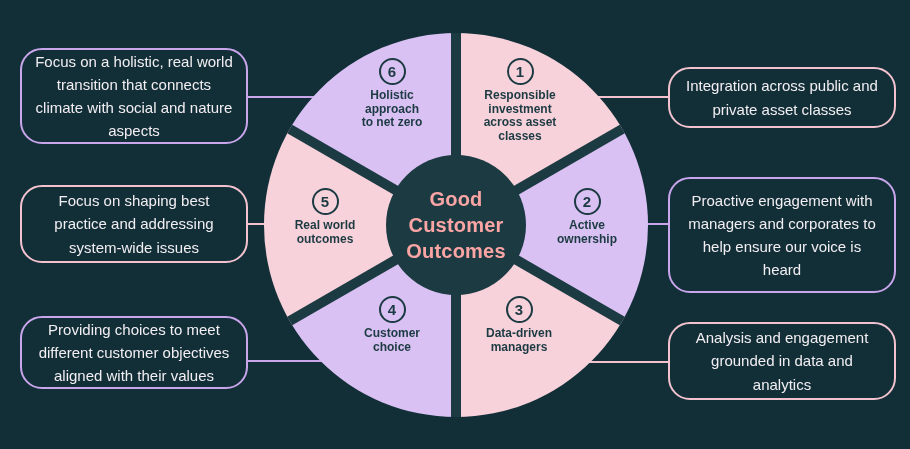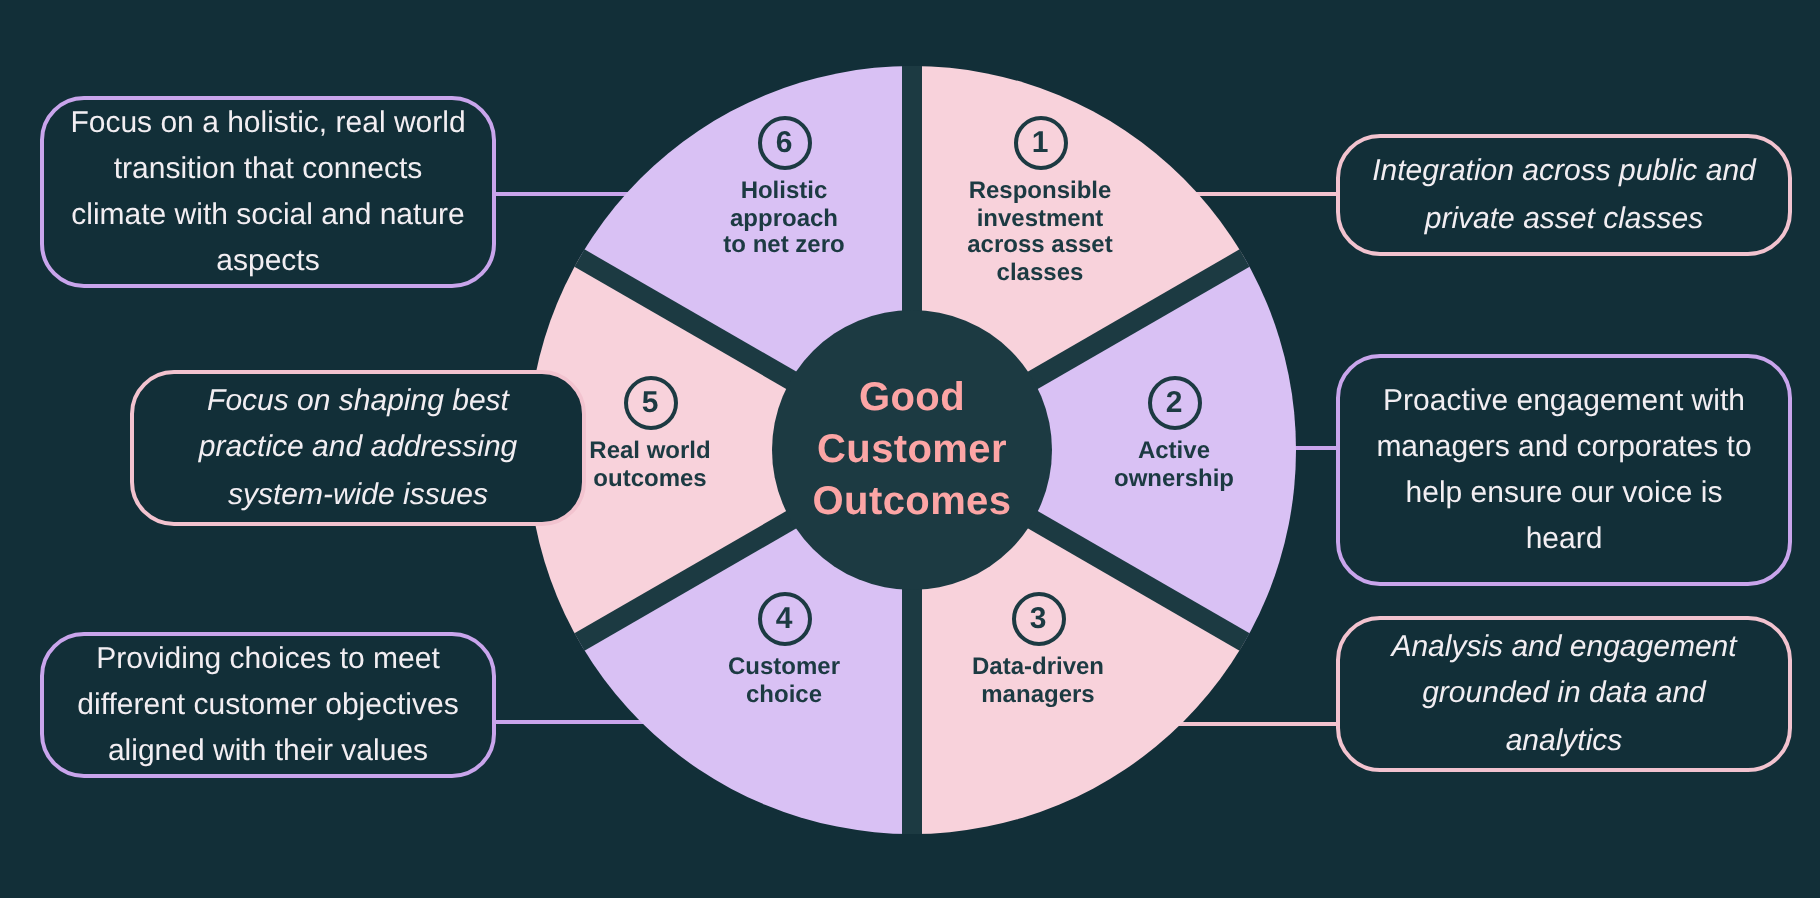--- a/index.html
+++ b/index.html
@@ -60,21 +60,21 @@
   }
 
   
   .callout{
     position:absolute;width:228px;z-index:3;
     border:2px solid;border-radius:22px;background:var(--bg);
     display:flex;align-items:center;justify-content:center;
     padding:4px 12px;
   }
   .callout.lavender{border-color:var(--lavender-accent);}
-  .callout.pink{border-color:var(--pink-accent);font-style:italic;}
+  .callout.pink{border-color:var(--pink-accent);}
   .callout-text{
     color:var(--box-text);font-size:15px;line-height:1.55;text-align:center;
   }
 
   
   .connector{position:absolute;height:2px;z-index:1;}
   .connector.lavender{background:var(--lavender-accent);}
   .connector.pink{background:var(--pink-accent);}
 </style>
 </head>
@@ -133,30 +133,30 @@
   <div class="seg-block" style="left:327px;top:58px;">
     <div class="num-badge">6</div>
     <div class="seg-label">Holistic
 approach
 to net zero</div>
   </div>
 
   <div class="callout lavender" style="left:20px;top:48px;height:96px;">
     <div class="callout-text">Focus on a holistic, real world transition that connects climate with social and nature aspects</div>
   </div>
-  <div class="callout pink" style="left:20px;top:185px;height:78px;margin-left:45px;">
+  <div class="callout pink" style="left:20px;top:185px;height:78px;">
     <div class="callout-text">Focus on shaping best practice and addressing system-wide issues</div>
   </div>
   <div class="callout lavender" style="left:20px;top:316px;height:73px;">
     <div class="callout-text">Providing choices to meet different customer objectives aligned with their values</div>
   </div>
 
   <div class="callout pink" style="left:668px;top:67px;height:61px;">
     <div class="callout-text">Integration across public and private asset classes</div>
   </div>
   <div class="callout lavender" style="left:668px;top:177px;height:116px;">
     <div class="callout-text">Proactive engagement with managers and corporates to help ensure our voice is heard</div>
   </div>
-  <div class="callout pink" style="left:668px;top:308px;height:78px;">
+  <div class="callout pink" style="left:668px;top:322px;height:78px;">
     <div class="callout-text">Analysis and engagement grounded in data and analytics</div>
   </div>
 
 </div>
 
 </body></html>

